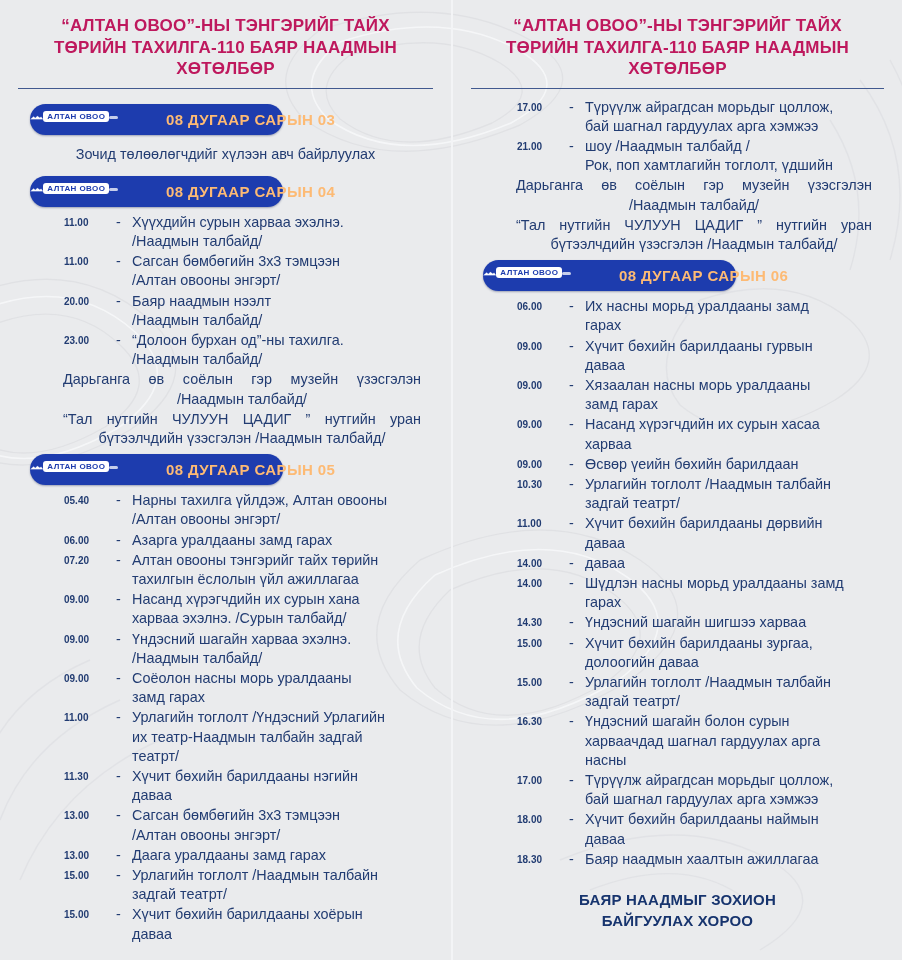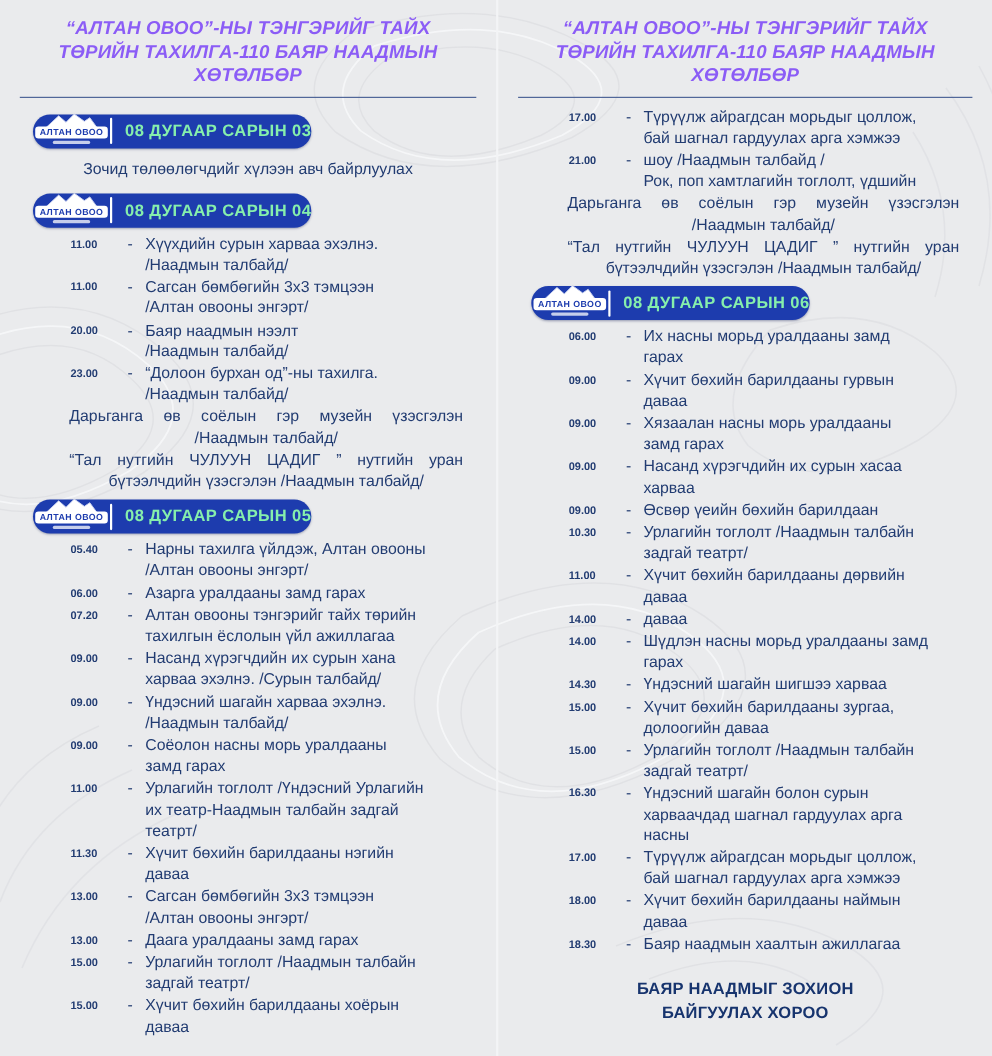--- a/index.html
+++ b/index.html
@@ -7,45 +7,45 @@
     position:relative;width:902px;height:960px;margin:0 auto;
     background:#eaebed;overflow:hidden;
     font-family:"Liberation Sans",sans-serif;color:#223c72;
   }
   .contours{position:absolute;inset:0;pointer-events:none;}
   .cols{position:relative;display:flex;width:100%;height:100%;}
   .col{width:451px;box-sizing:border-box;position:relative;}
   .col.right{border-left:2px solid #f3f4f6;}
   .title{
     margin:15px 14px 0;text-align:center;font-weight:bold;
-    font-size:17px;line-height:21.5px;color:#8b5cf6;letter-spacing:.2px;font-style:italic;
+    font-size:17px;line-height:21.5px;color:#be185d;letter-spacing:.2px;
   }
   .rule{height:1px;background:#41598f;margin:8px 18px 0;}
   .sections{padding-top:9px;}
   
   .badge{
     margin:6px 0 6px 30px;width:253px;height:31px;border-radius:17px;
     background:#1d3cae;display:flex;align-items:center;
     box-shadow:0 1px 2px rgba(18,28,80,.35);position:relative;
   }
   .logo{
-    width:88px;display:flex;flex-direction:column;align-items:center;
+    width:88px;display:flex;flex-direction:row;align-items:center;
     justify-content:flex-end;position:relative;top:-3px;
   }
   .logo svg{display:block;margin-bottom:-2px;}
   .logo-ribbon{
     background:#ffffff;border-radius:3px;padding:1px 4px 1px;
     font-size:8px;font-weight:bold;color:#1d3cae;letter-spacing:.4px;
     line-height:9px;white-space:nowrap;
   }
   .logo-sub{width:34px;height:3px;margin-top:2px;border-radius:2px;
     background:rgba(255,255,255,.75);}
   .badge-sep{width:2px;height:24px;background:#fff;margin:0 12px 0 0;border-radius:1px;}
   .badge-label{
-    color:#86efac;font-weight:bold;font-size:15px;letter-spacing:.4px;white-space:nowrap;
+    color:#fdba74;font-weight:bold;font-size:15px;letter-spacing:.4px;white-space:nowrap;margin-left:36px;
   }
   
   .event{
     display:grid;grid-template-columns:52px 16px auto;
     padding:0 26px 0 64px;margin-bottom:1px;
   }
   .event .time{font-weight:bold;font-size:10px;line-height:19.2px;}
   .event .dash{font-size:14.4px;line-height:19.2px;}
   .event .lines div{font-size:14.4px;line-height:19.2px;}
   

